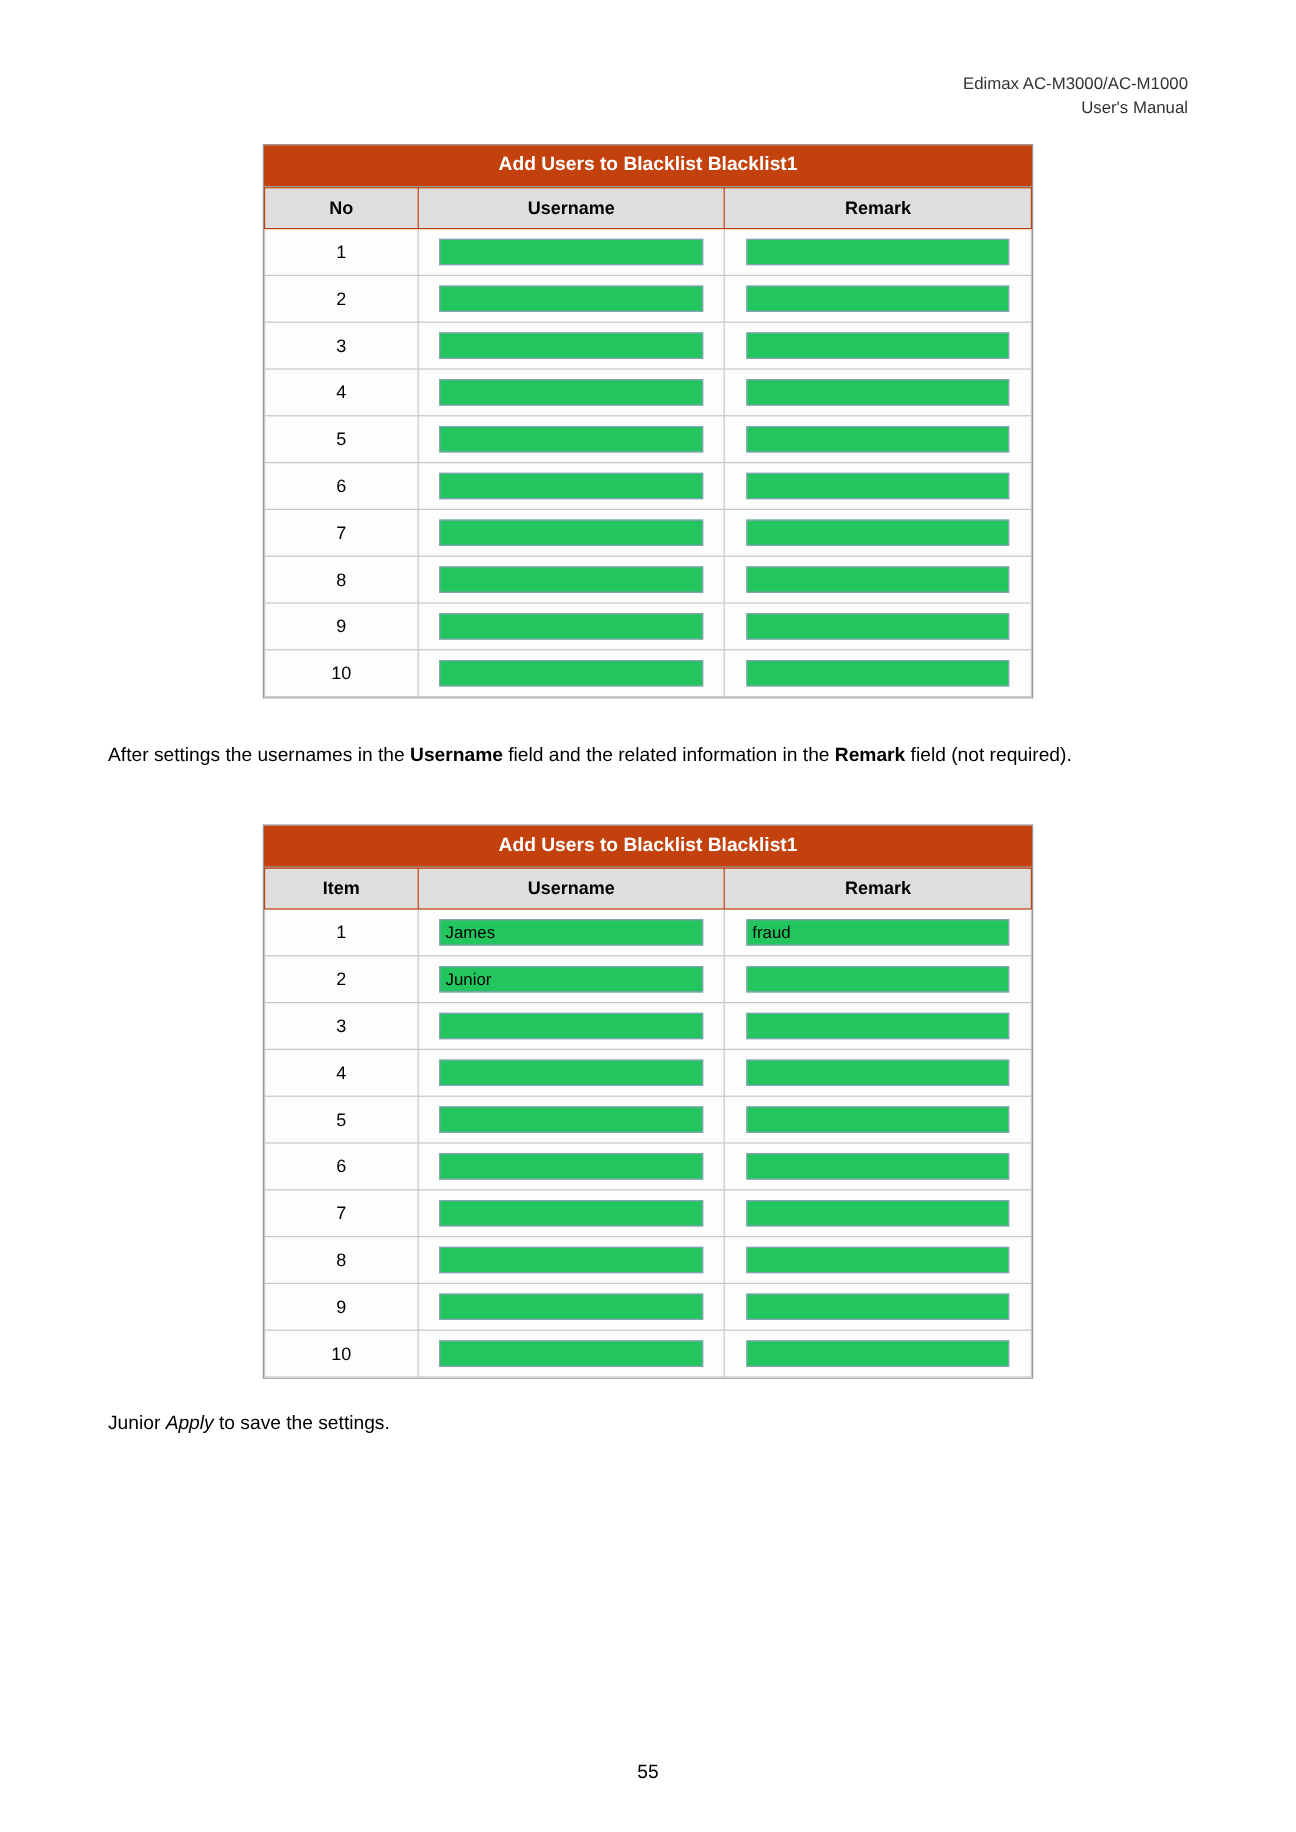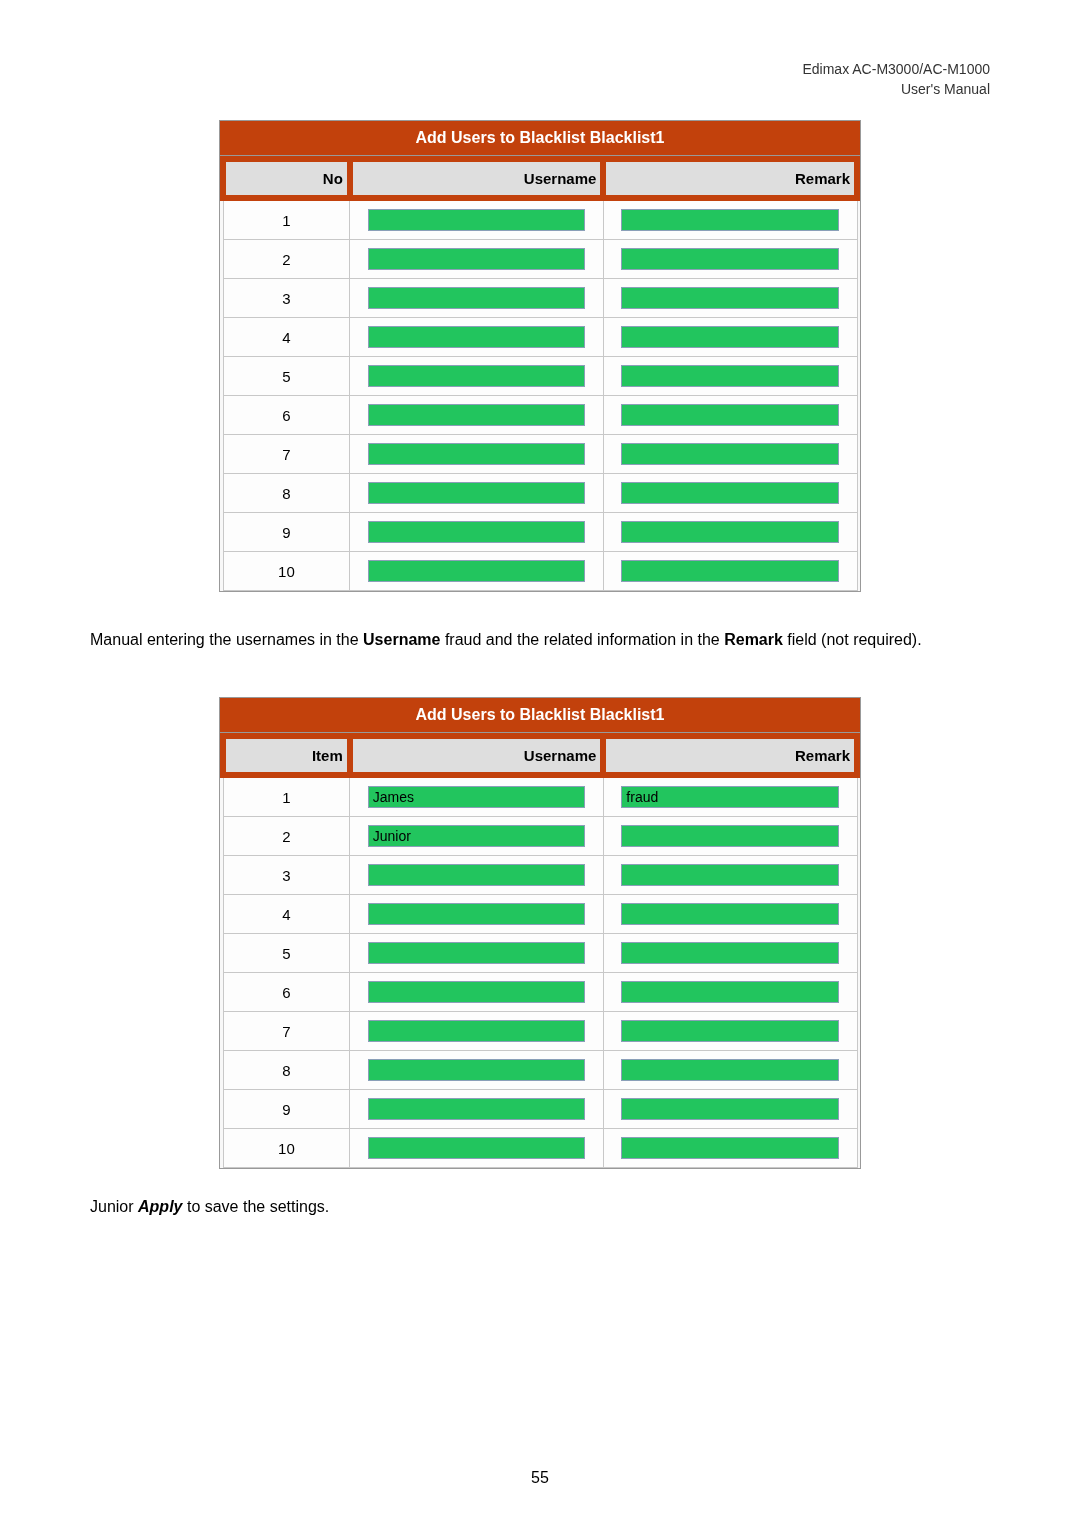--- a/index.html
+++ b/index.html
@@ -44,22 +44,22 @@
   }
   table.grid {
     width: 100%;
     border-collapse: collapse;
   }
   table.grid th {
     background: #dedede;
     font-weight: bold;
     font-size: 15px;
     padding: 8px 4px;
-    border: 6px solid #c2410c;
-    text-align: right;
+    border: 1px solid #c2410c;
+    text-align: center;
   }
   table.grid td {
     border: 1px solid #c8c8c8;
     padding: 6px 8px;
     text-align: center;
     font-size: 15px;
     background: #fdfdfd;
     height: 26px;
   }
   table.grid td:first-child {
@@ -79,21 +79,21 @@
     box-sizing: border-box;
     text-align: left;
   }
   .body-text {
     font-size: 16px;
     line-height: 2.2;
     margin: 30px 0 0 0;
     text-align: justify;
   }
   .body-text .b { font-weight: bold; }
-  .body-text .bi { font-weight: bold; font-style: italic; }
+  .body-text .bi { font-weight: normal; font-style: italic; }
   .page-number {
     position: absolute;
     bottom: 40px;
     left: 0;
     right: 0;
     text-align: center;
     font-size: 16px;
     margin-top: 36px;
   }
 </style>
@@ -166,21 +166,21 @@
           <tr>
             <td>10</td>
             <td><input type="text" class="txt-input" style=""></td>
             <td><input type="text" class="txt-input" style=""></td>
           </tr>
         </tbody>
     </table>
   </div>
 
   <p class="body-text">
-    <span>Manual entering the usernames in the </span><span class="b">Username</span><span> fraud and the related information in the </span><span class="b">Remark</span><span> field (not required).</span>
+    <span>After settings the usernames in the </span><span class="b">Username</span><span> field and the related information in the </span><span class="b">Remark</span><span> field (not required).</span>
   </p>
 
   <div class="table-wrap">
     <div class="table-title">Add Users to Blacklist Blacklist1</div>
     <table class="grid">
       <thead>
         <tr>
           <th>Item</th>
           <th>Username</th>
           <th>Remark</th>

